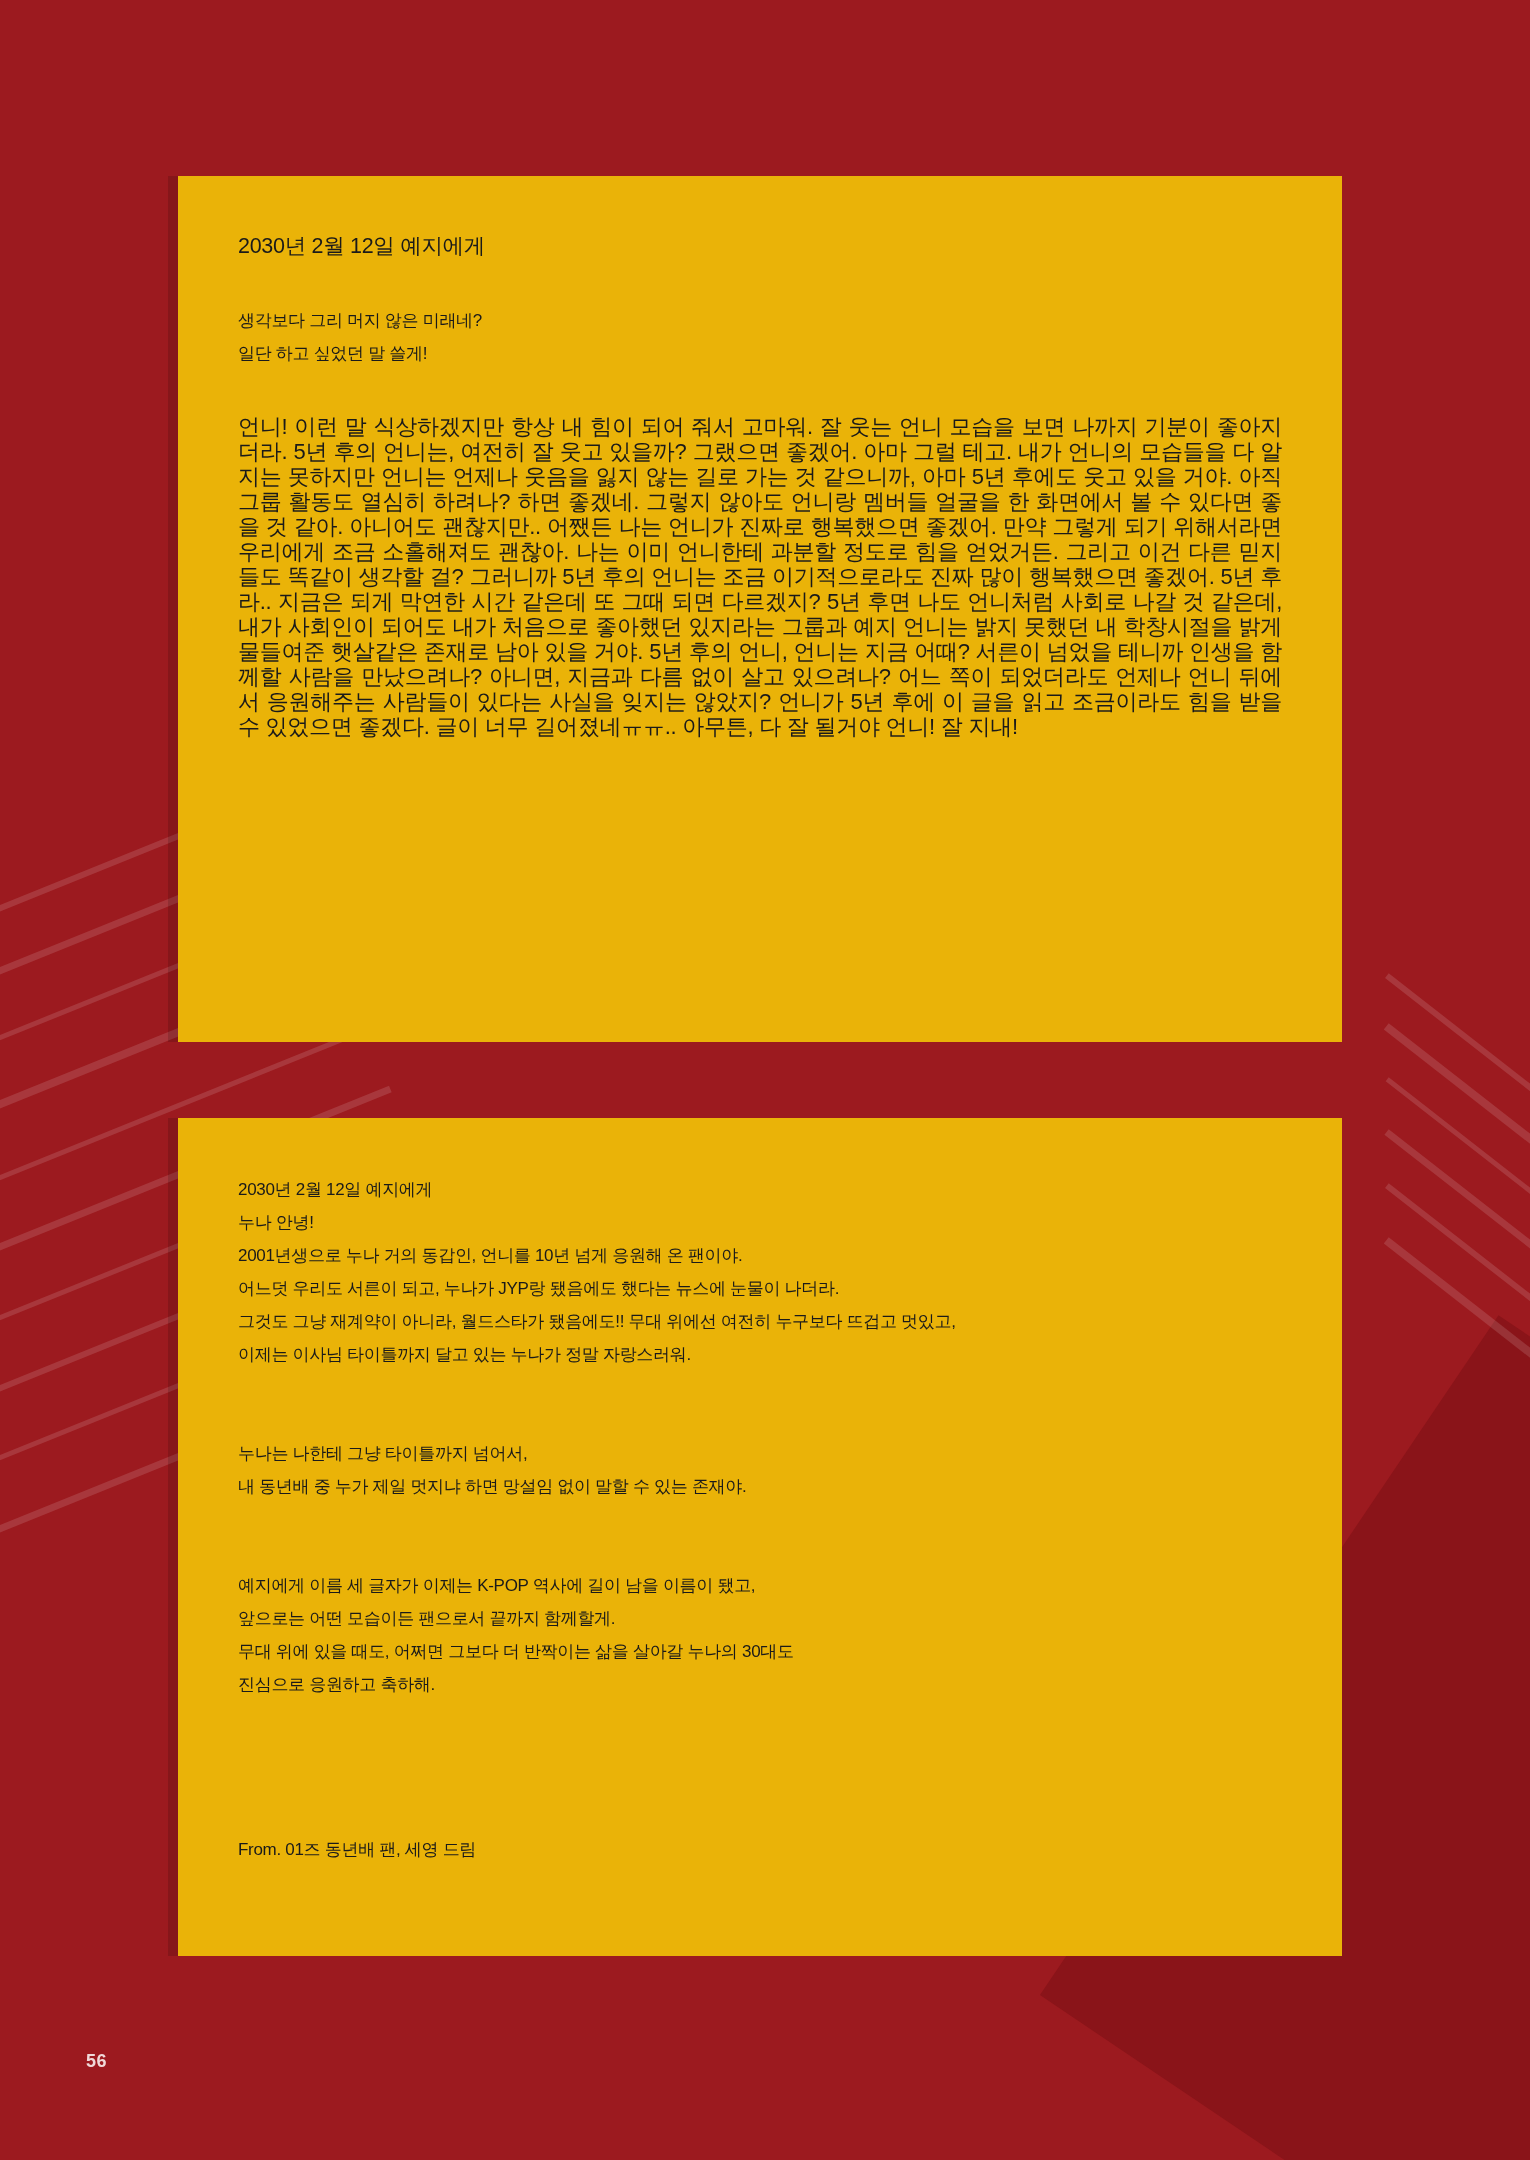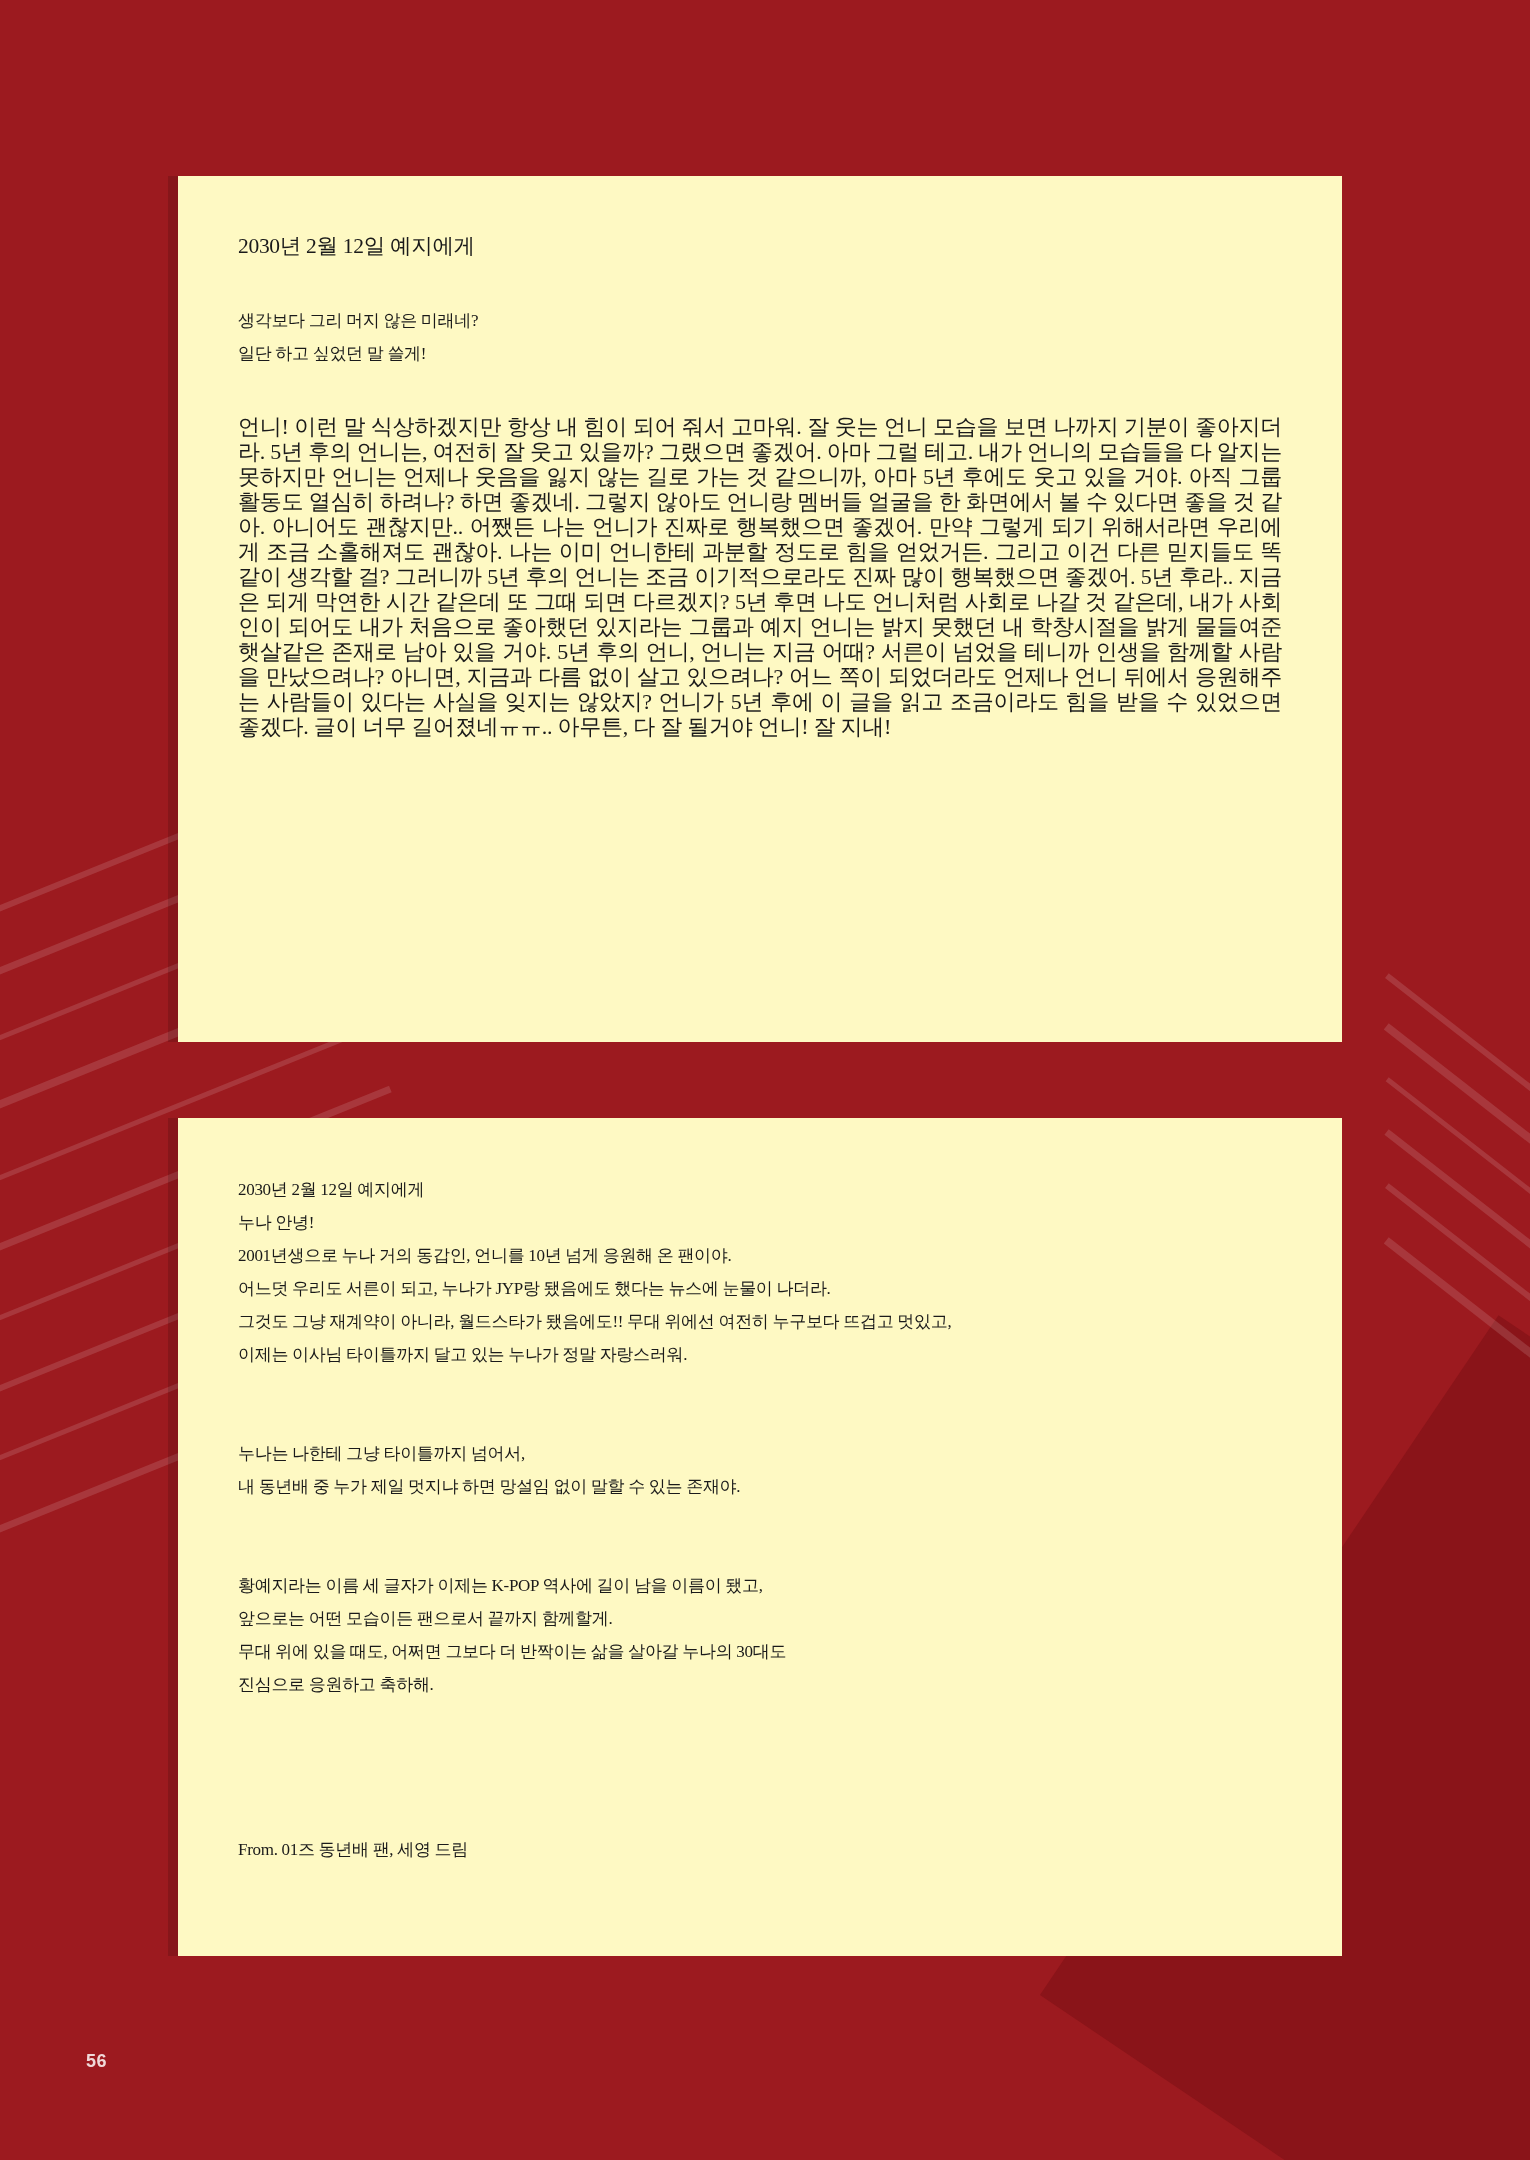--- a/index.html
+++ b/index.html
@@ -49,23 +49,22 @@
     position:absolute; right:-140px; bottom:-260px;
     width:760px; height:820px;
     background:#8a1419;
     transform:rotate(34deg);
     transform-origin:100% 100%;
   }
 
   
   .card {
     position:absolute;
-    background:#fef9c3;
+    background:#eab308;
     box-shadow:-10px 0 0 0 rgba(0,0,0,0.14);
-    font-family:Liberation Serif, serif;
   }
   #card-1 { left:178px; top:176px; width:1164px; height:866px; }
   #card-2 { left:178px; top:1118px; width:1164px; height:838px; }
 
   .card-inner { padding:55px 60px 40px 60px; }
 
   .letter-date {
     font-size:21.5px;
     color:#1a1a1a;
     letter-spacing:-0.3px;
@@ -165,21 +164,21 @@
 
       <div class="letter-lines">
         <div class="ln">누나는 나한테 그냥 타이틀까지 넘어서,</div>
         <div class="ln">내 동년배 중 누가 제일 멋지냐 하면 망설임 없이 말할 수 있는 존재야.</div>
       </div>
 
       <div class="gap-sm"></div>
       <div class="gap-sm"></div>
 
       <div class="letter-lines">
-        <div class="ln">황예지라는 이름 세 글자가 이제는 K-POP 역사에 길이 남을 이름이 됐고,</div>
+        <div class="ln">예지에게 이름 세 글자가 이제는 K-POP 역사에 길이 남을 이름이 됐고,</div>
         <div class="ln">앞으로는 어떤 모습이든 팬으로서 끝까지 함께할게.</div>
         <div class="ln">무대 위에 있을 때도, 어쩌면 그보다 더 반짝이는 삶을 살아갈 누나의 30대도</div>
         <div class="ln">진심으로 응원하고 축하해.</div>
       </div>
 
       <div class="gap-sm"></div>
       <div class="gap-sm"></div>
 
 
       <div class="gap-sm"></div>

